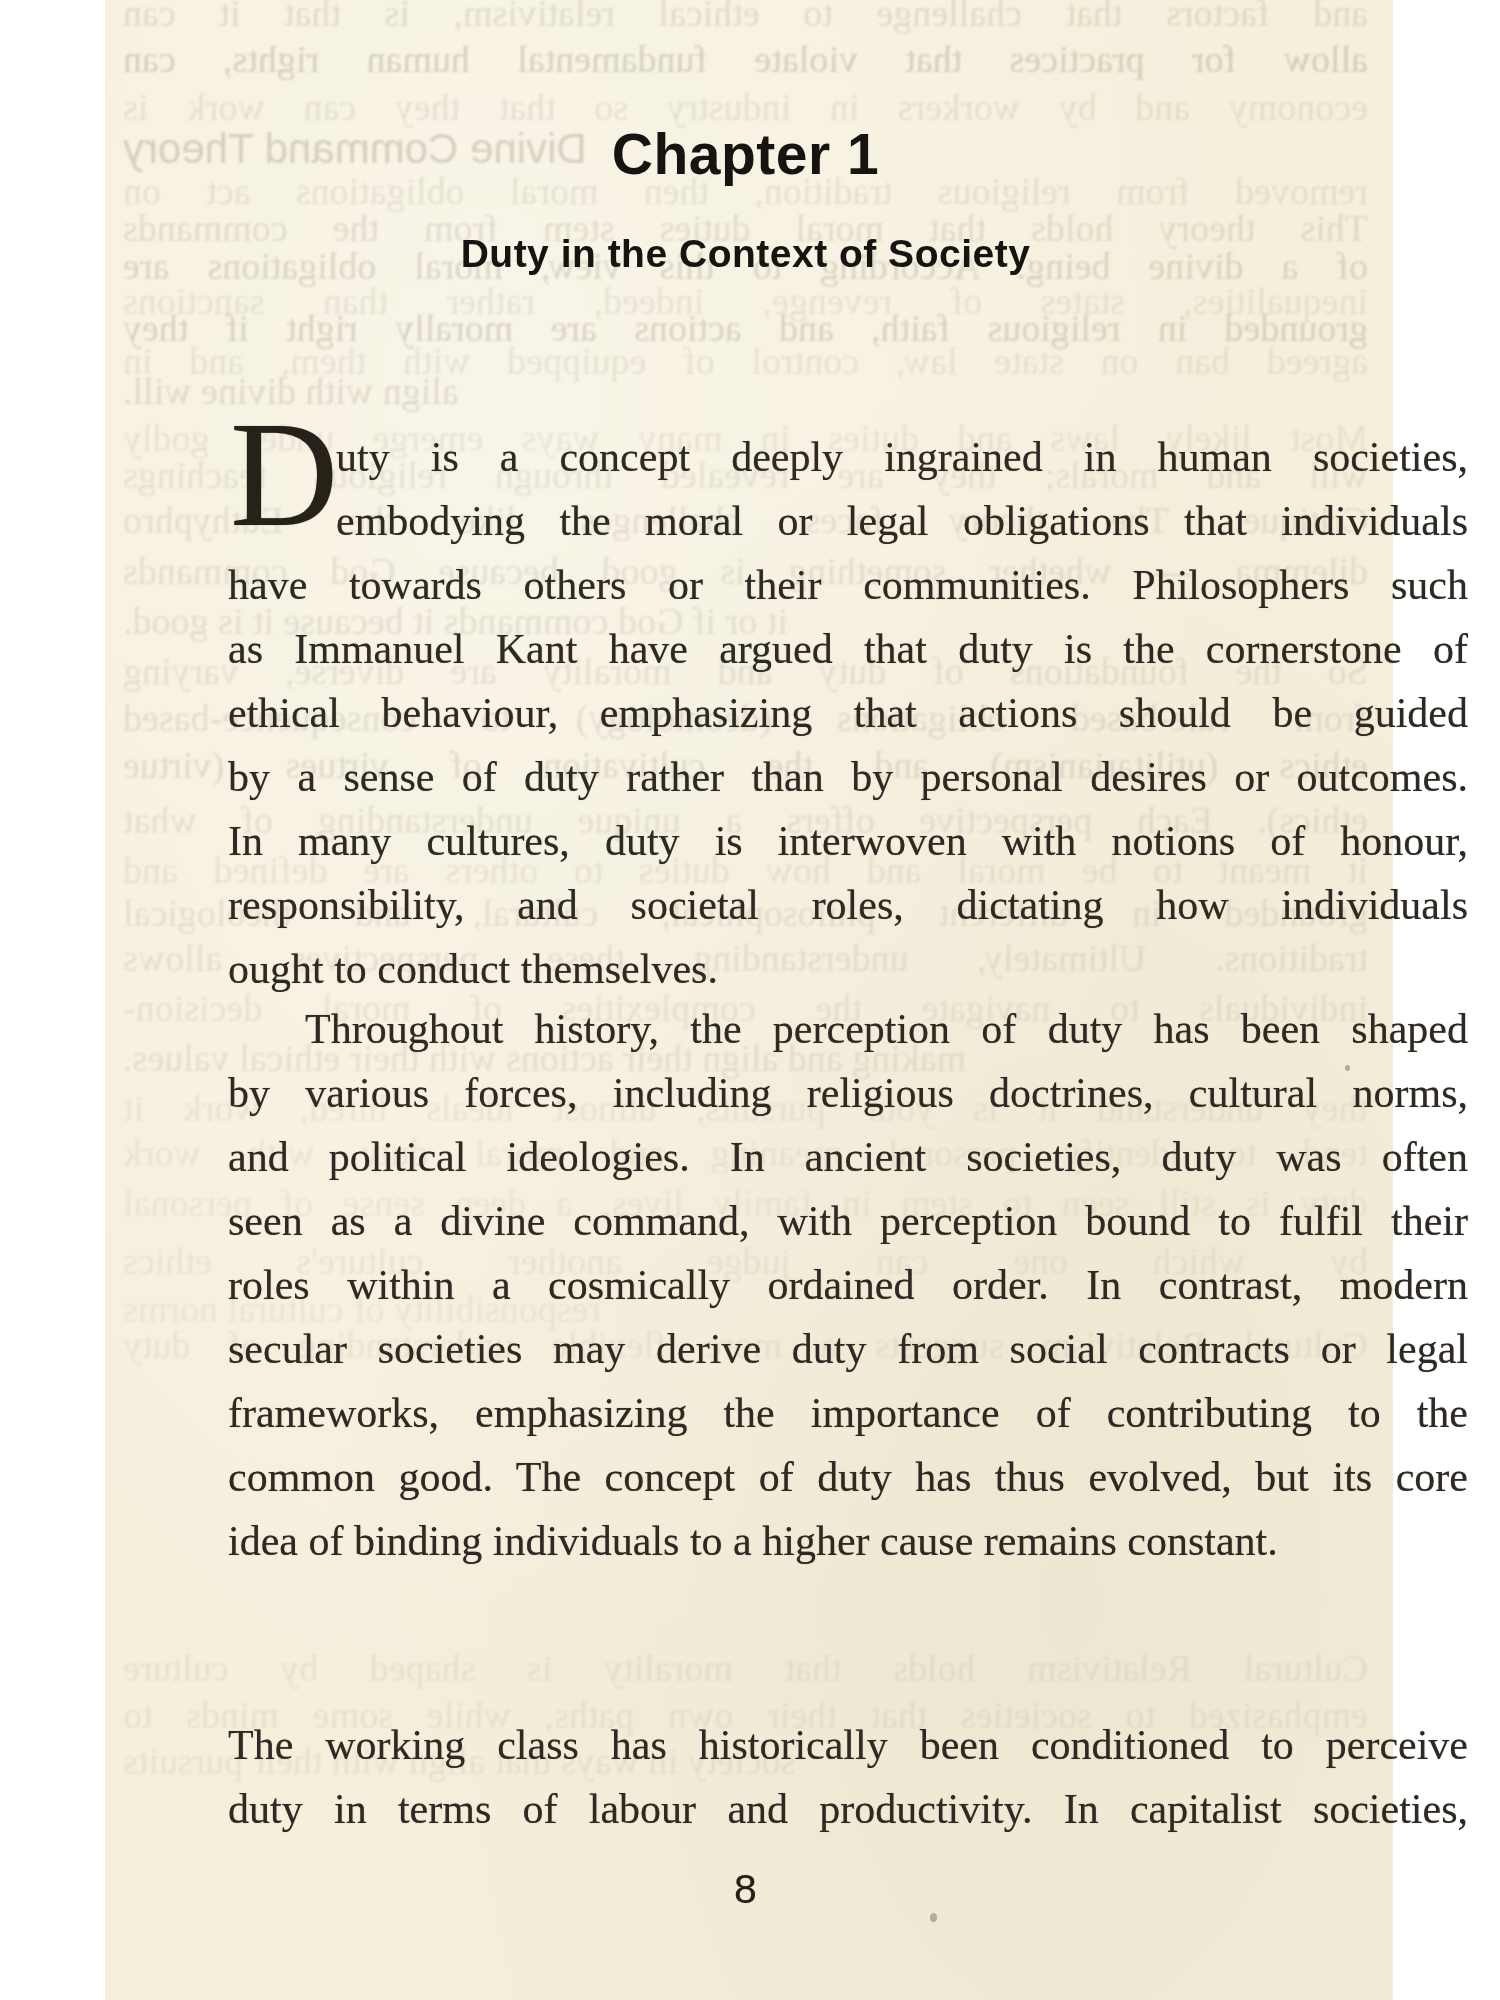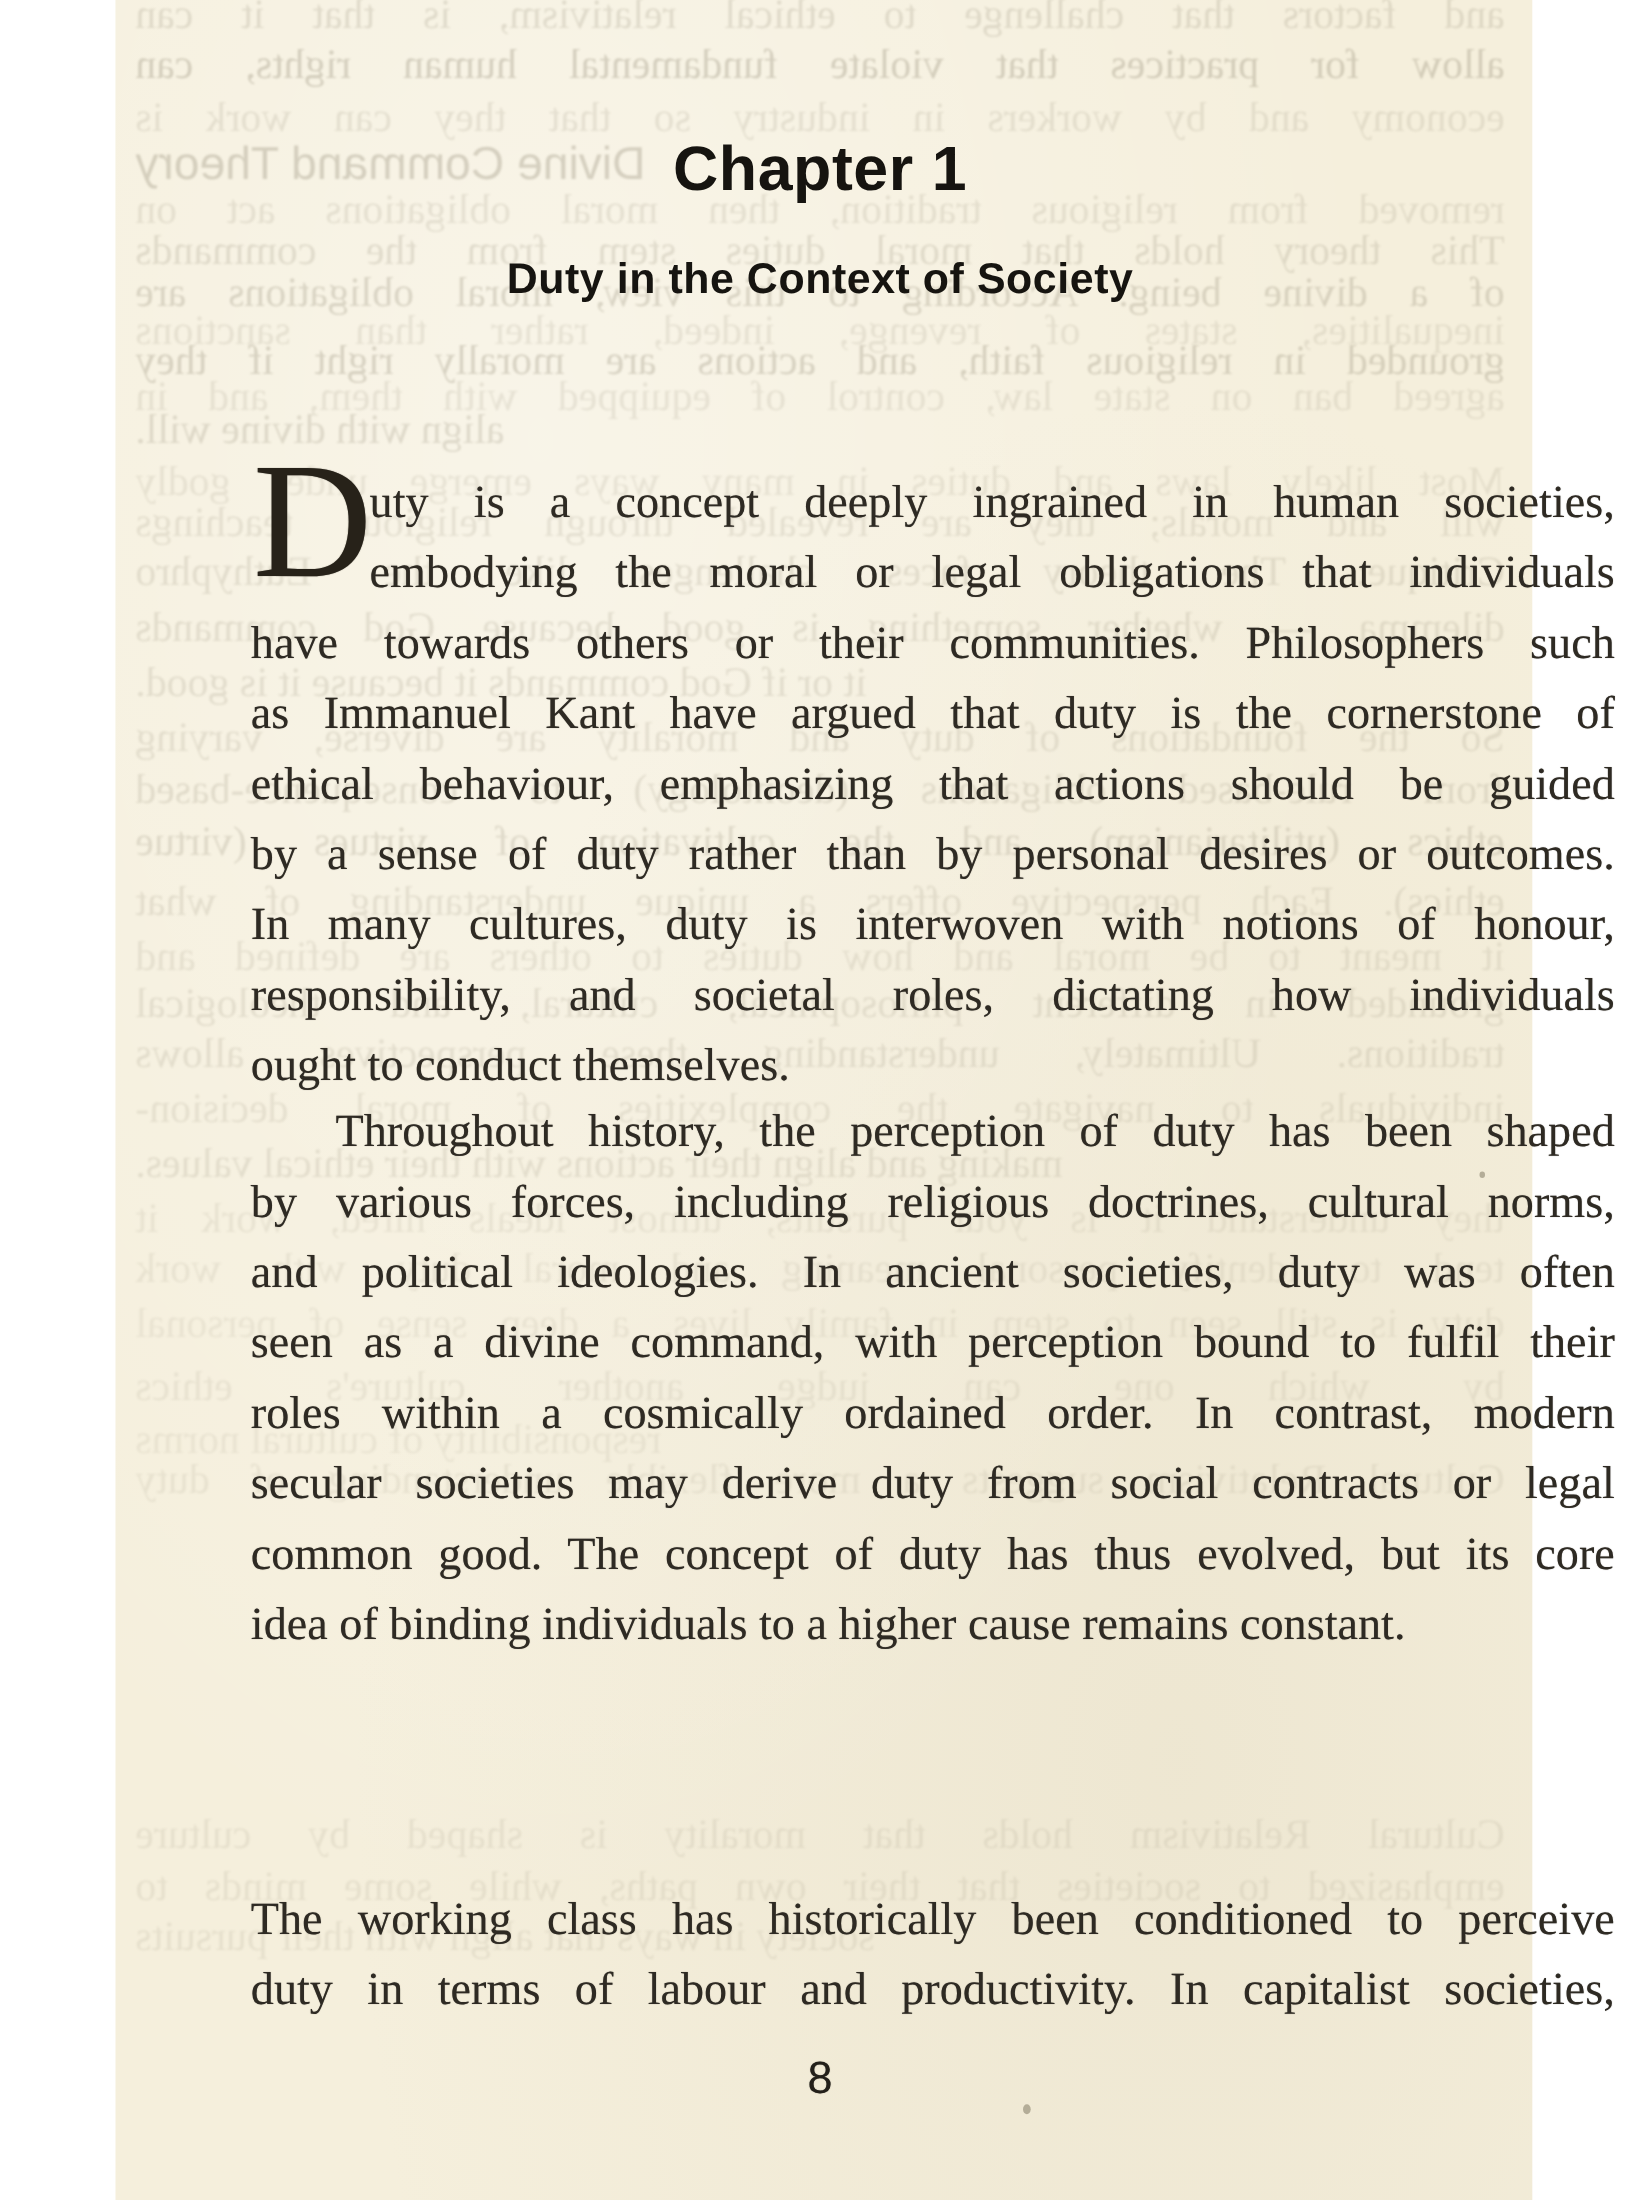--- a/index.html
+++ b/index.html
@@ -120,20 +120,21 @@
         <div class="bline natural">ought to conduct themselves.</div>
       </div>
 
     <div class="para p2">
         <div class="bline indent">Throughout history, the perception of duty has been shaped</div>
         <div class="bline">by various forces, including religious doctrines, cultural norms,</div>
         <div class="bline">and political ideologies. In ancient societies, duty was often</div>
         <div class="bline">seen as a divine command, with perception bound to fulfil their</div>
         <div class="bline">roles within a cosmically ordained order. In contrast, modern</div>
         <div class="bline">secular societies may derive duty from social contracts or legal</div>
+        <div class="bline">frameworks, emphasizing the importance of contributing to the</div>
         <div class="bline">common good. The concept of duty has thus evolved, but its core</div>
         <div class="bline natural">idea of binding individuals to a higher cause remains constant.</div>
       </div>
 
 
     <div class="para p3">
         <div class="bline">The working class has historically been conditioned to perceive</div>
         <div class="bline">duty in terms of labour and productivity. In capitalist societies,</div>
       </div>
 

